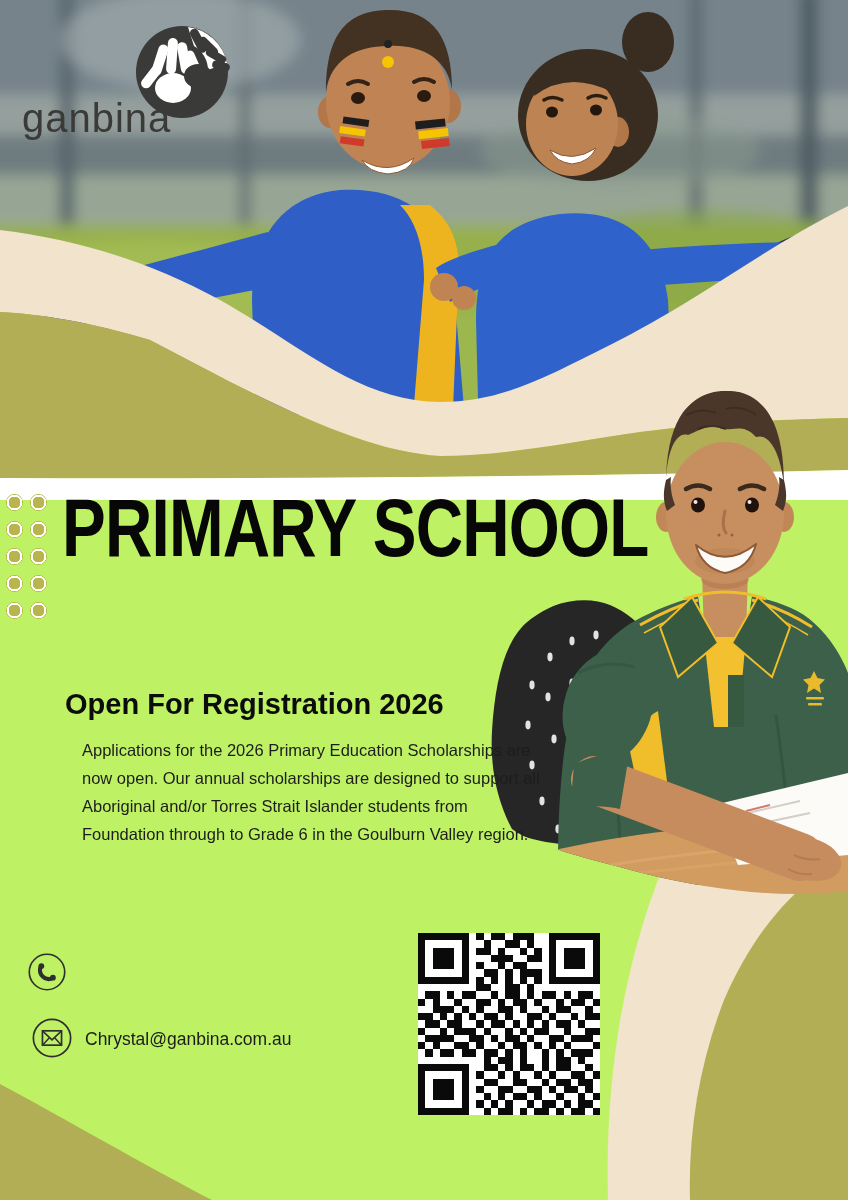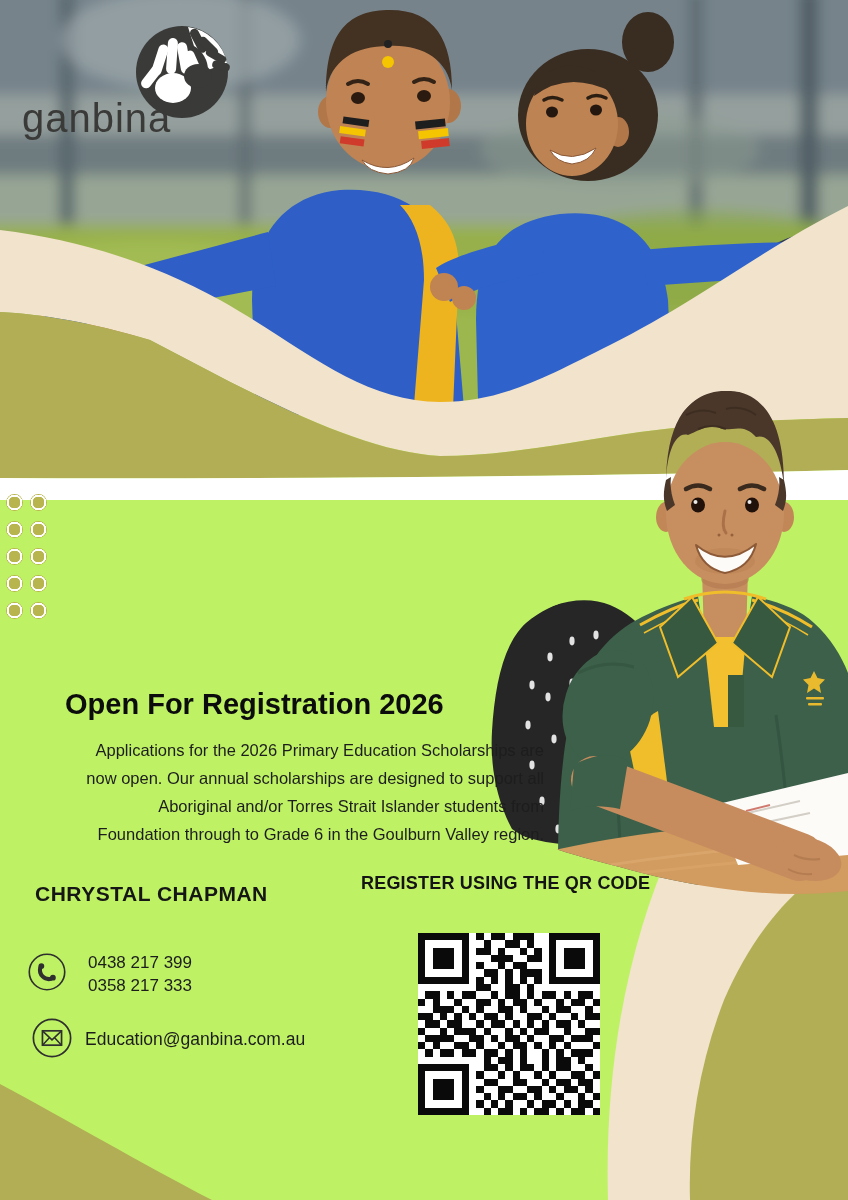--- a/index.html
+++ b/index.html
@@ -10,21 +10,21 @@
   }
   .layer{position:absolute;left:0;top:0;}
   
   .headline{position:absolute;left:62px;top:486px;font-size:82px;font-weight:700;line-height:83px;color:#070707;z-index:4;}
   .headline span{display:inline-block;transform:scaleX(.8);transform-origin:0 50%;white-space:nowrap;letter-spacing:-1px;}
   
   .dots{position:absolute;left:6px;top:494px;display:grid;grid-template-columns:repeat(2,17px);gap:10px 7px;z-index:4;}
   .dot{width:17px;height:17px;border-radius:50%;
     background:radial-gradient(circle, var(--dot) 0 48%, #ffffff 50% 64%, var(--dot) 66% 86%, transparent 88%);}
   .subhead{position:absolute;left:65px;top:688px;font-size:29px;font-weight:700;color:#0c0c0c;z-index:4;}
-  .para{position:absolute;left:74px;top:736px;width:470px;font-size:16.5px;line-height:28px;color:#1d1d1d;z-index:4;text-align:right;}
+  .para{position:absolute;left:82px;top:736px;width:470px;font-size:16.5px;line-height:28px;color:#1d1d1d;z-index:4;}
   .contact-name{position:absolute;left:35px;top:882px;font-size:21px;font-weight:700;letter-spacing:.5px;color:#161616;z-index:4;}
   .contact-role{position:absolute;left:35px;top:907px;font-size:14px;letter-spacing:.4px;color:#222;z-index:4;}
   .phone-icon-box{position:absolute;left:27px;top:952px;z-index:4;}
   .phone-lines{position:absolute;left:88px;top:951px;font-size:17px;line-height:23px;color:#1c1c1c;z-index:4;}
   .mail-icon-box{position:absolute;left:31px;top:1017px;z-index:4;}
   .email-line{position:absolute;left:85px;top:1029px;font-size:17.5px;color:#1c1c1c;z-index:4;}
   .qr-label{position:absolute;left:361px;top:873px;font-size:18px;font-weight:700;letter-spacing:.2px;color:#141414;z-index:4;}
   .qr{position:absolute;left:418px;top:933px;width:182px;height:182px;display:grid;
       grid-template-columns:repeat(25,1fr);grid-auto-rows:1fr;z-index:4;background:#fff;}
   .qcell{background:#ffffff;}
@@ -281,50 +281,45 @@
       <span class="dot"></span>
       <span class="dot"></span>
       <span class="dot"></span>
       <span class="dot"></span>
       <span class="dot"></span>
       <span class="dot"></span>
       <span class="dot"></span>
     </div>
 
   <div class="headline">
+    <div><span>PRIMARY SCHOOL</span></div>
   </div>
 
   <div class="subhead">Open For Registration 2026</div>
   <div class="para">Applications for the 2026 Primary Education Scholarships are now open. Our annual scholarships are designed to support all Aboriginal and/or Torres Strait Islander students from Foundation through to Grade 6 in the Goulburn Valley region.</div>
 
-  <div class="contact-name">CHRYSTAL CHAPMAN</div>
 
   <div class="phone-icon-box">
     <svg width="40" height="40" viewBox="-22 -22 44 44">
       <circle r="19.5" fill="none" stroke="#2f2f2f" stroke-width="1.8"></circle>
       <path d="M -7.5,-4.5 A 10 10 0 0 0 4.5,7.5" stroke="#2f2f2f" stroke-width="4.5" fill="none" stroke-linecap="round"></path>
       <circle cx="-6.2" cy="-6.5" r="3.2" fill="#2f2f2f"></circle>
       <circle cx="6.5" cy="6.2" r="3.2" fill="#2f2f2f"></circle>
     </svg>
   </div>
-  <div class="phone-lines">
-    <div>0438 217 399</div>
-    <div>0358 217 333</div>
-  </div>
 
   <div class="mail-icon-box">
     <svg width="42" height="42" viewBox="-22 -22 44 44">
       <circle r="19.5" fill="none" stroke="#2f2f2f" stroke-width="1.8"></circle>
       <rect x="-10" y="-7.5" width="20" height="15" fill="none" stroke="#2f2f2f" stroke-width="1.8"></rect>
       <path d="M-10,-7.5 L0,2 L10,-7.5 M-10,7.5 L-2.5,-0.5 M10,7.5 L2.5,-0.5" fill="none" stroke="#2f2f2f" stroke-width="1.6"></path>
     </svg>
   </div>
-  <div class="email-line">Education@ganbina.com.au</div>
-
-  <div class="qr-label">REGISTER USING THE QR CODE</div>
+  <div class="email-line">Chrystal@ganbina.com.au</div>
+
   <div class="qr">
       <div class="qcell on"></div>
       <div class="qcell on"></div>
       <div class="qcell on"></div>
       <div class="qcell on"></div>
       <div class="qcell on"></div>
       <div class="qcell on"></div>
       <div class="qcell on"></div>
       <div class="qcell"></div>
       <div class="qcell on"></div>

